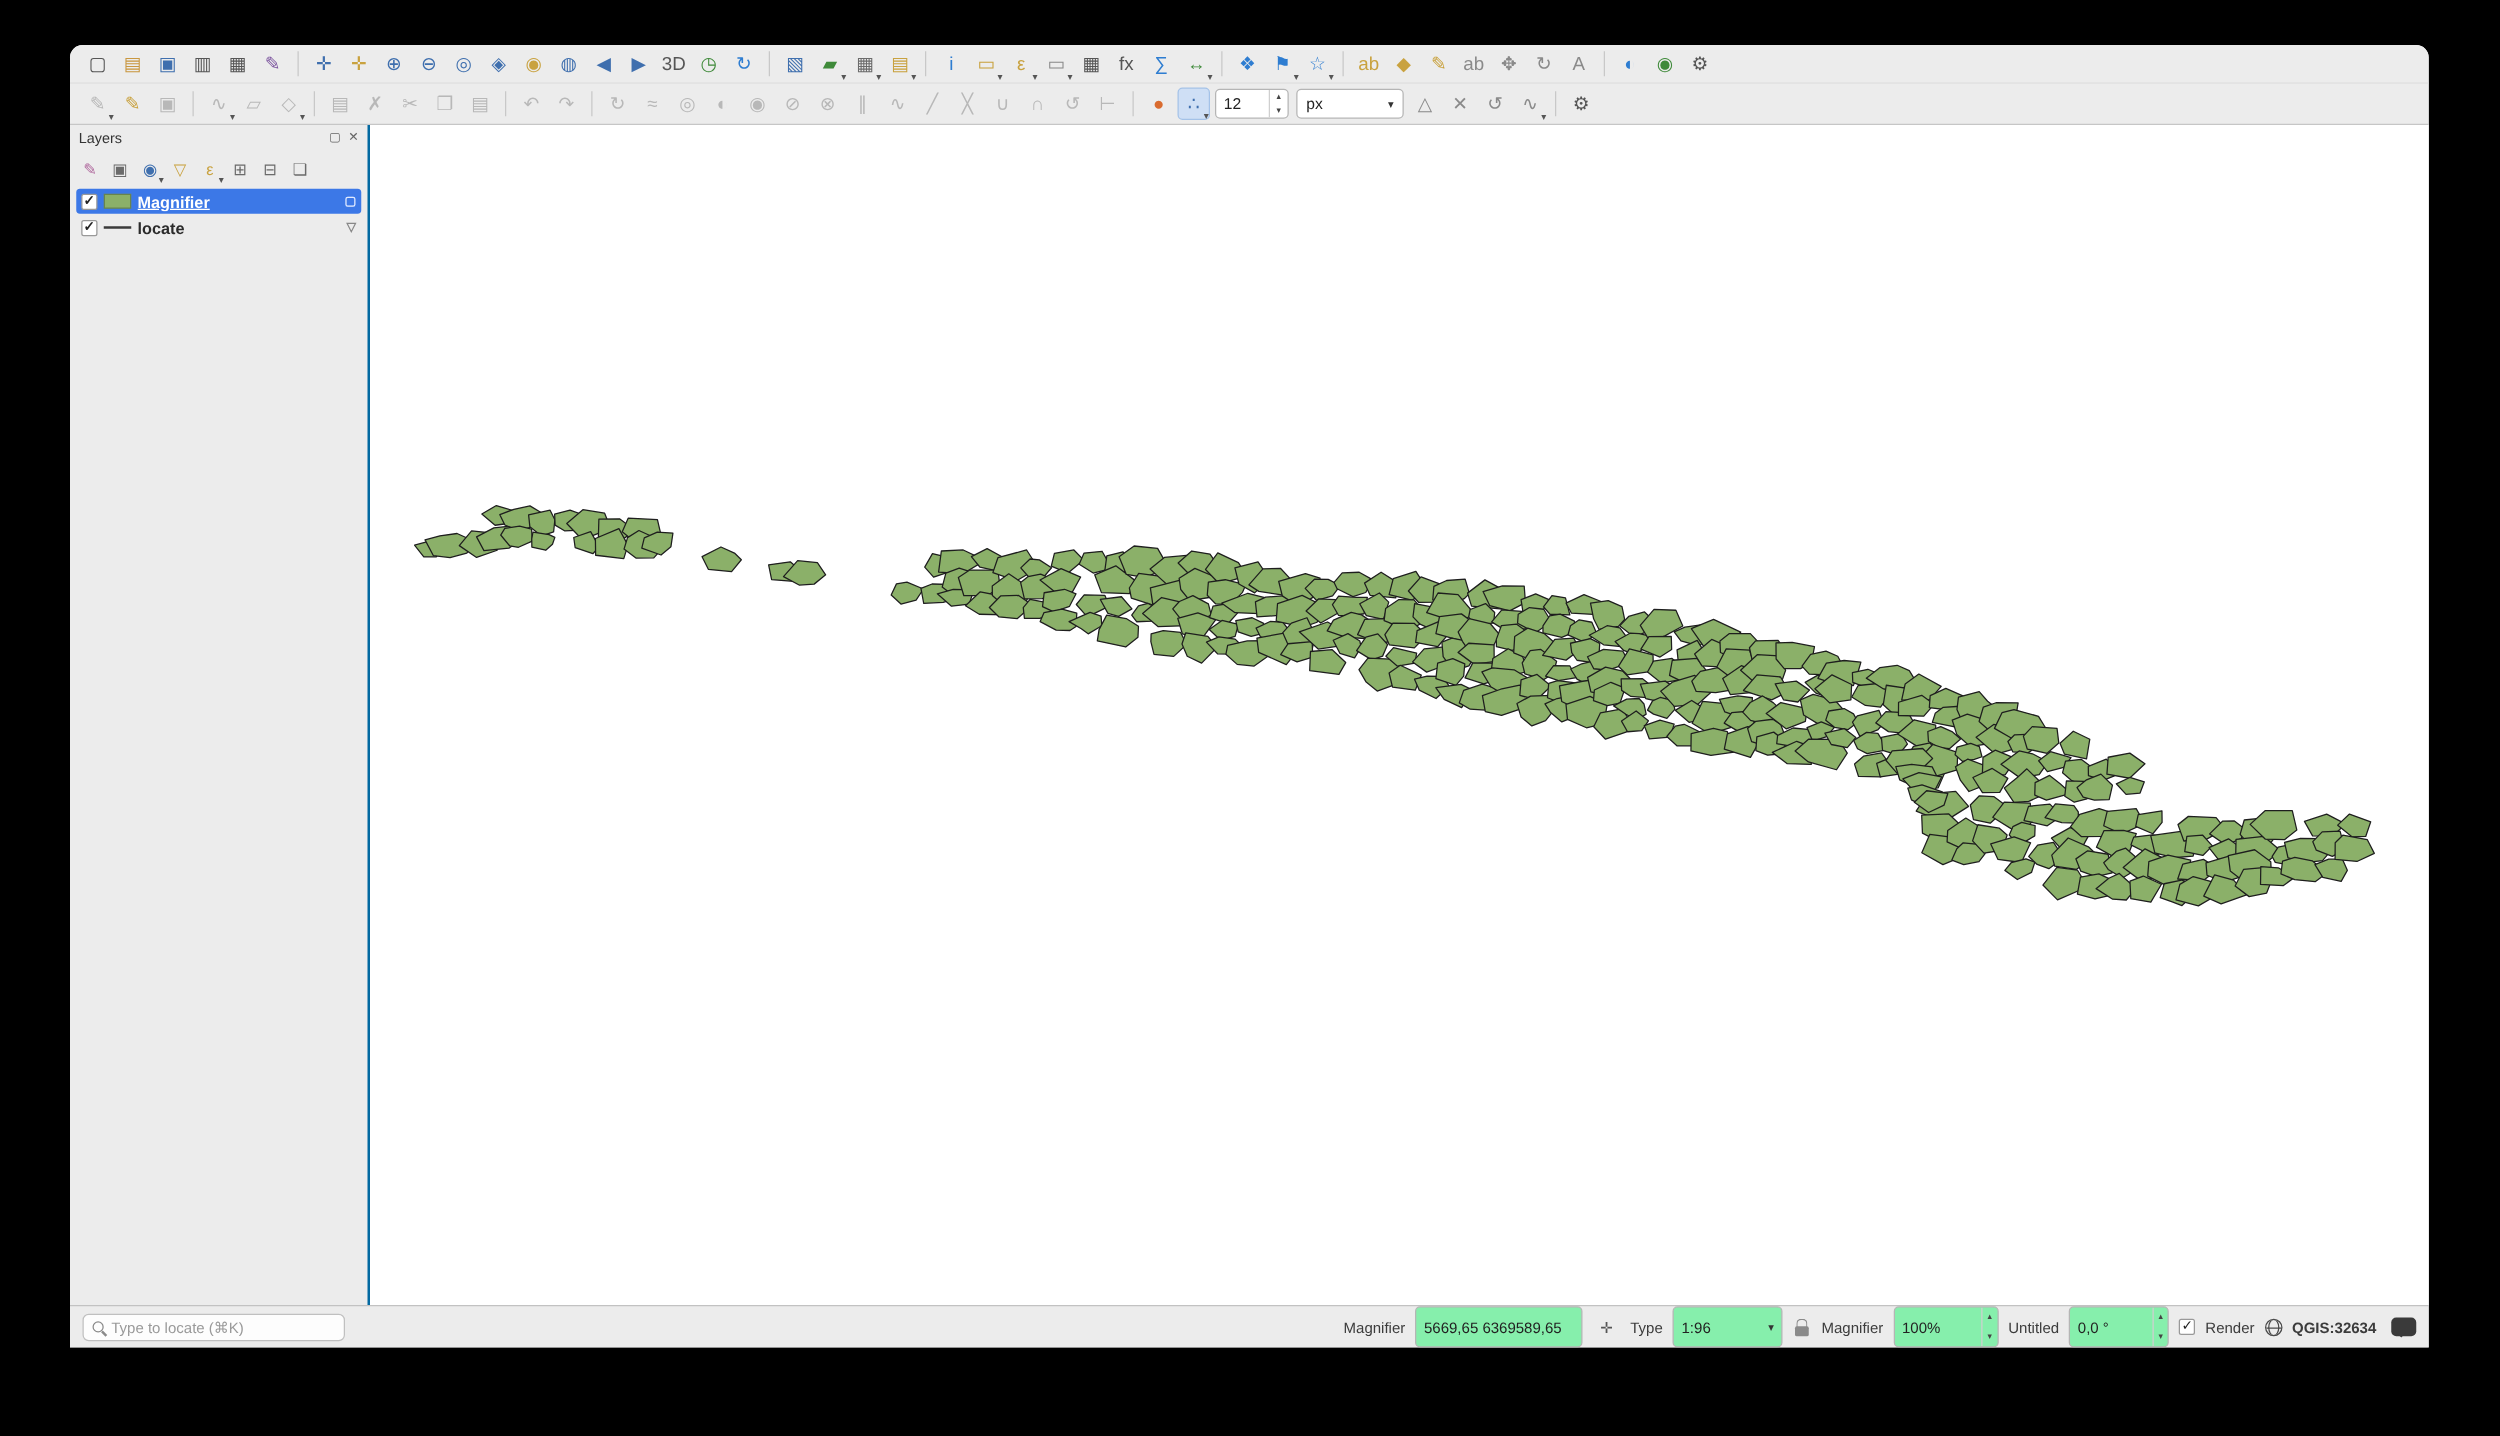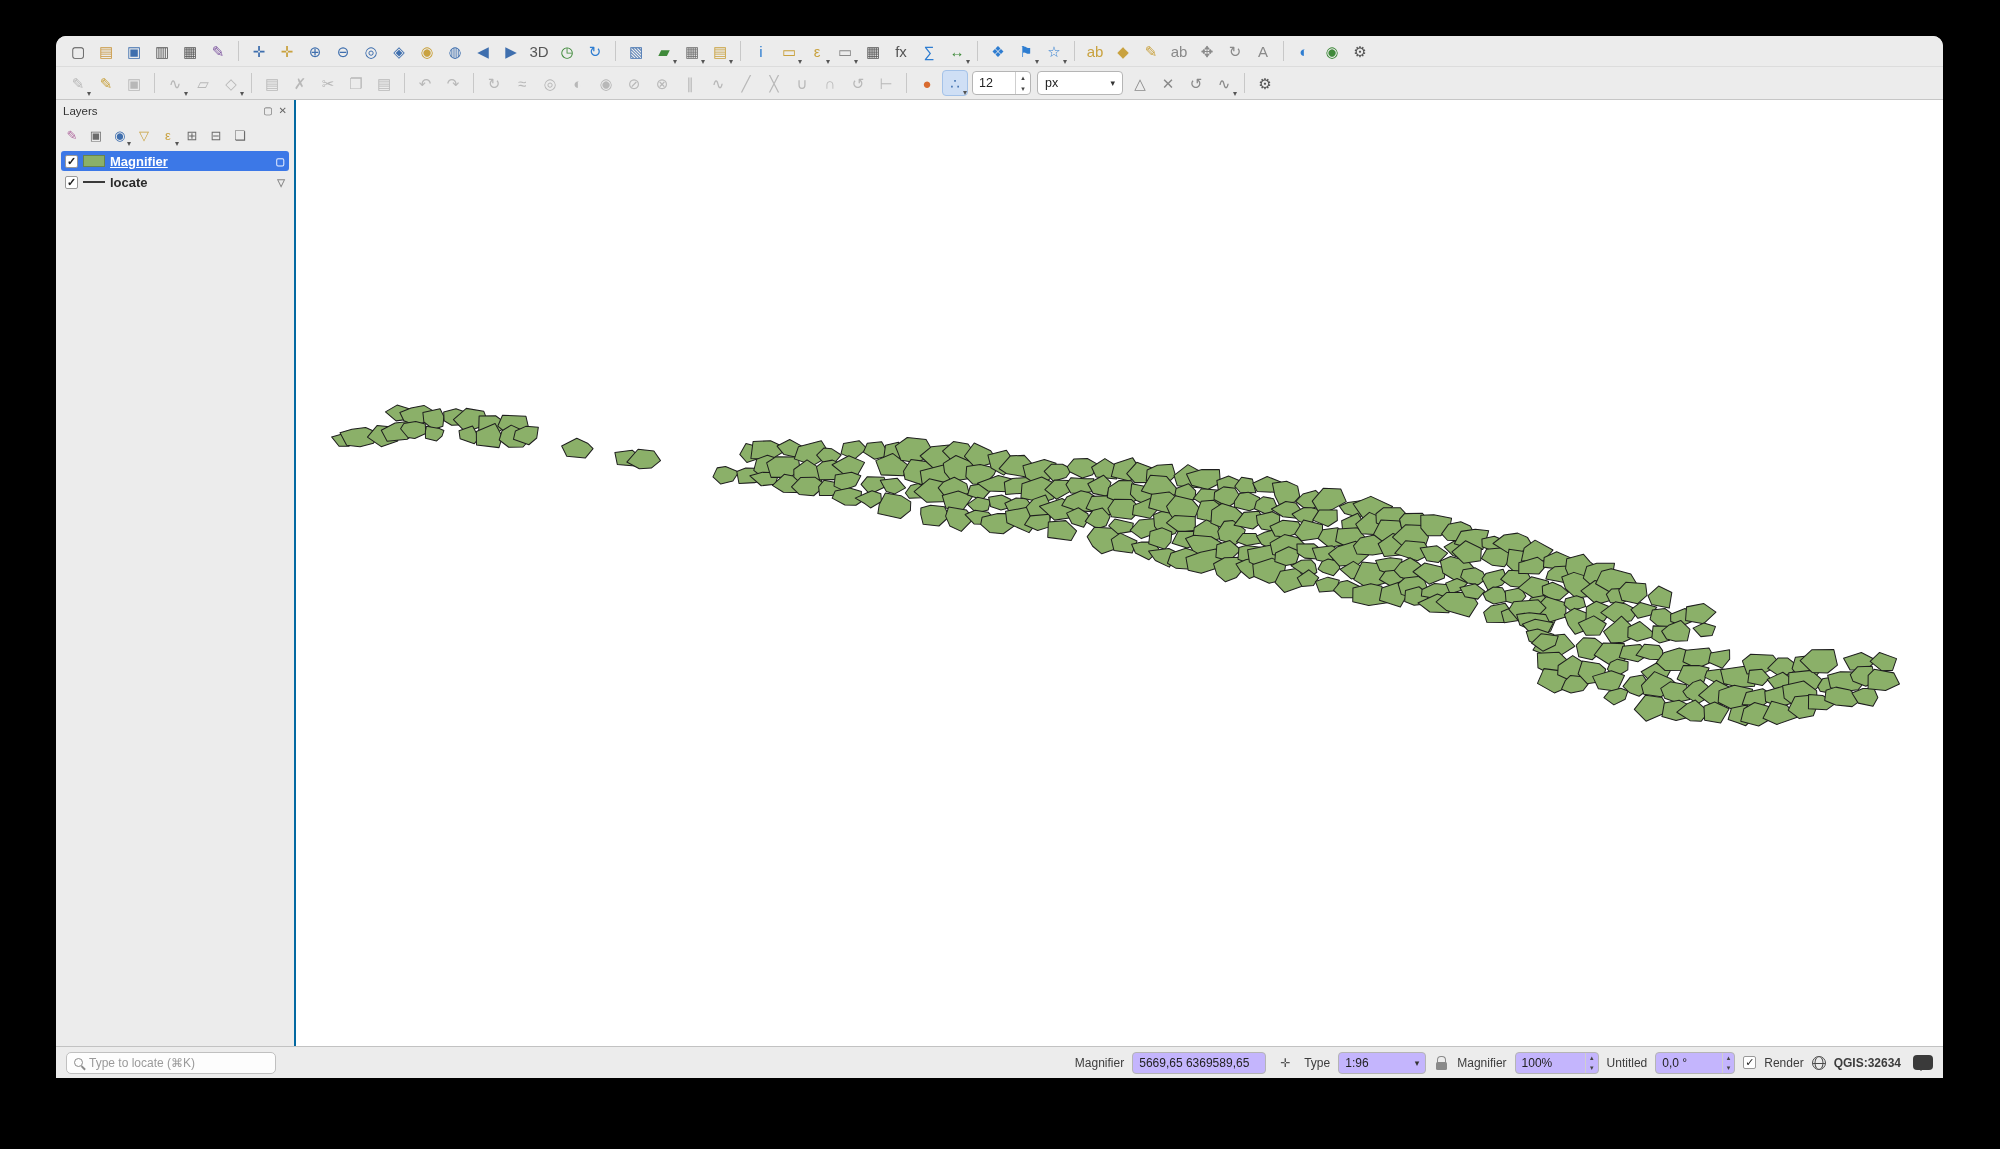--- a/index.html
+++ b/index.html
@@ -69,21 +69,21 @@
              padding:0 10px;gap:8px;font-size:12px;color:#3c3c3c;}
   .locate{width:210px;height:22px;background:#fdfdfd;border:1px solid #c0c0c0;border-radius:5px;
           display:flex;align-items:center;padding:0 7px;gap:6px;flex:0 0 210px;}
   .locate input{border:0;outline:none;flex:1;font-size:12px;font-family:inherit;color:#333;background:transparent;min-width:0;}
   .locate input::placeholder{color:#9a9a9a;}
   .magicon{width:9px;height:9px;border:1.5px solid #8a8a8a;border-radius:50%;position:relative;flex:0 0 9px;}
   .magicon::after{content:"";position:absolute;width:5px;height:1.5px;background:#8a8a8a;
                   transform:rotate(45deg);right:-4px;bottom:-2px;}
   .sb-spacer{flex:1;}
   .sb-label{white-space:nowrap;}
-  .sb-input{height:22px;background:#c4b5fd;border:1px solid #b5b5b5;border-radius:4px;display:flex;
+  .sb-input{height:33px;background:#86efac;border:1px solid #b5b5b5;border-radius:4px;display:flex;
             align-items:center;overflow:hidden;flex:0 0 auto;}
   .sb-input input{border:0;outline:none;padding:0 6px;font-size:12px;font-family:inherit;width:100%;
                   background:transparent;color:#222;min-width:0;}
   .sb-input .arrow{font-size:9px;color:#333;padding-right:6px;}
   .lockicon{width:11px;height:8px;background:#8a8a8a;border-radius:1.5px;position:relative;margin:6px 2px 0 2px;flex:0 0 11px;}
   .lockicon::before{content:"";position:absolute;width:7px;height:6px;border:1.5px solid #8a8a8a;border-bottom:0;
                     border-radius:4px 4px 0 0;left:1px;top:-6px;}
   .sb-check{width:13px;height:13px;background:#fff;border:1px solid #999;border-radius:2px;font-size:11px;
             line-height:11px;text-align:center;color:#222;flex:0 0 13px;}
   .globeicon{width:14px;height:14px;border:1.5px solid #4a4a4a;border-radius:50%;position:relative;overflow:hidden;flex:0 0 14px;}

